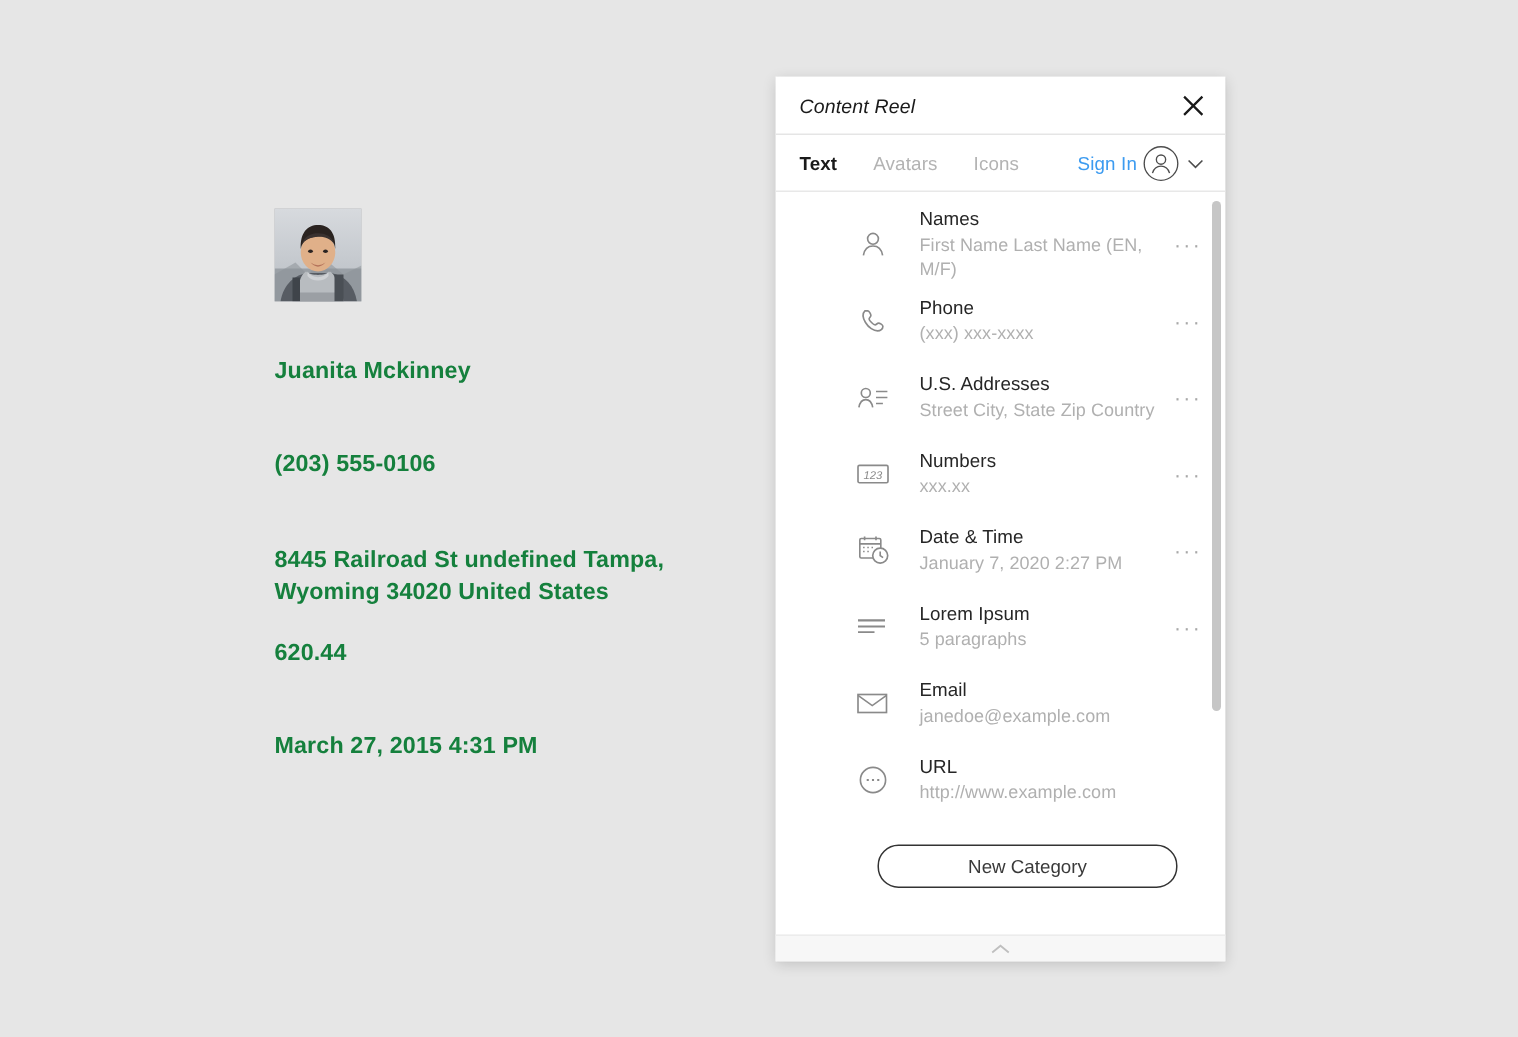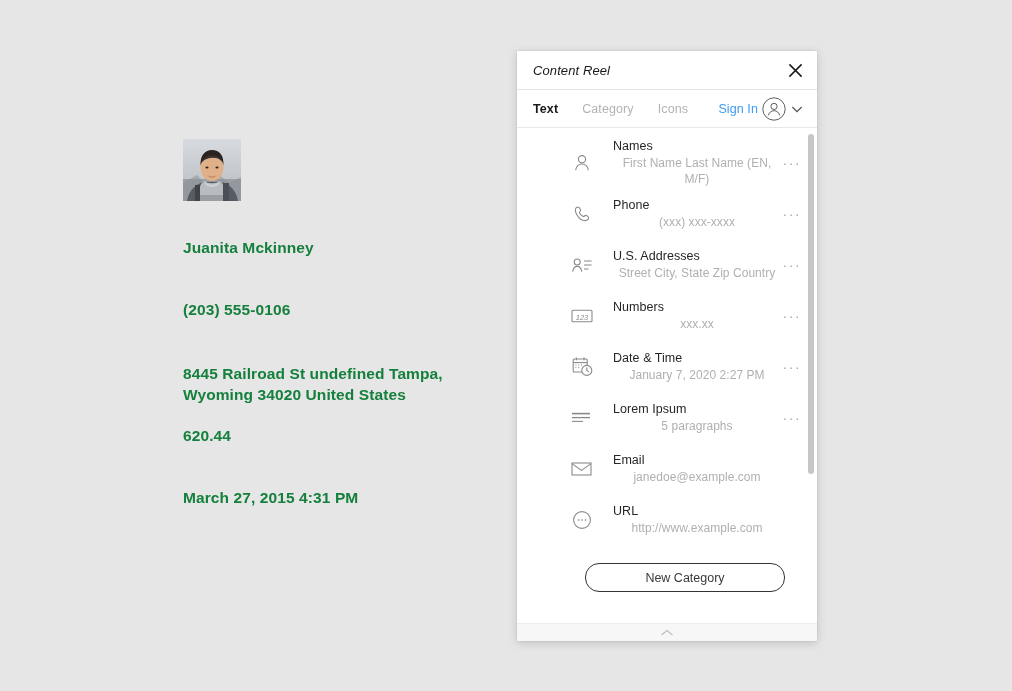--- a/index.html
+++ b/index.html
@@ -110,21 +110,20 @@
   .row-icon svg { display: block; }
   .row-body {
     flex: 1 1 auto; min-width: 0; margin-left: 18px;
   }
   .row-title {
     font-size: 12.5px; color: #262626; line-height: 16px; letter-spacing: .05px;
   }
   .row-sub {
     font-size: 12px; color: #b0b0b0; line-height: 16px; letter-spacing: .05px;
     margin-top: 1px;
-    text-align: center;
   }
   .row-menu {
     flex: 0 0 22px; width: 22px;
     display: flex; align-items: center; justify-content: center;
     color: #a8a8a8; font-size: 14px; letter-spacing: 1.6px;
     cursor: pointer; user-select: none;
   }
   .row-menu.hidden { visibility: hidden; }
 
   .newcat-wrap {
@@ -206,21 +205,21 @@
       <span class="panel-title">Content Reel</span>
       <span class="close-btn">
         <svg width="15" height="15" viewBox="0 0 15 15" aria-hidden="true">
           <path d="M1.4 1.4 L13.6 13.6 M13.6 1.4 L1.4 13.6" stroke="#1a1a1a" stroke-width="1.5" fill="none"></path>
         </svg>
       </span>
     </div>
 
     <div class="tabbar">
       <span class="tab active">Text</span>
-      <span class="tab">Category</span>
+      <span class="tab">Avatars</span>
       <span class="tab">Icons</span>
       <span class="tabbar-right">
         <span class="signin">Sign In</span>
         <span>
           <svg class="avatar-circ" viewBox="0 0 24 24" aria-hidden="true">
             <circle cx="12" cy="12" r="11.2" fill="none" stroke="#4d4d4d" stroke-width="0.9"></circle>
             <circle cx="12" cy="9.4" r="3.1" fill="none" stroke="#4d4d4d" stroke-width="0.9"></circle>
             <path d="M6.3 18.4 C7.2 15.2 9.4 13.7 12 13.7 C14.6 13.7 16.8 15.2 17.7 18.4" fill="none" stroke="#4d4d4d" stroke-width="0.9"></path>
           </svg>
         </span>

